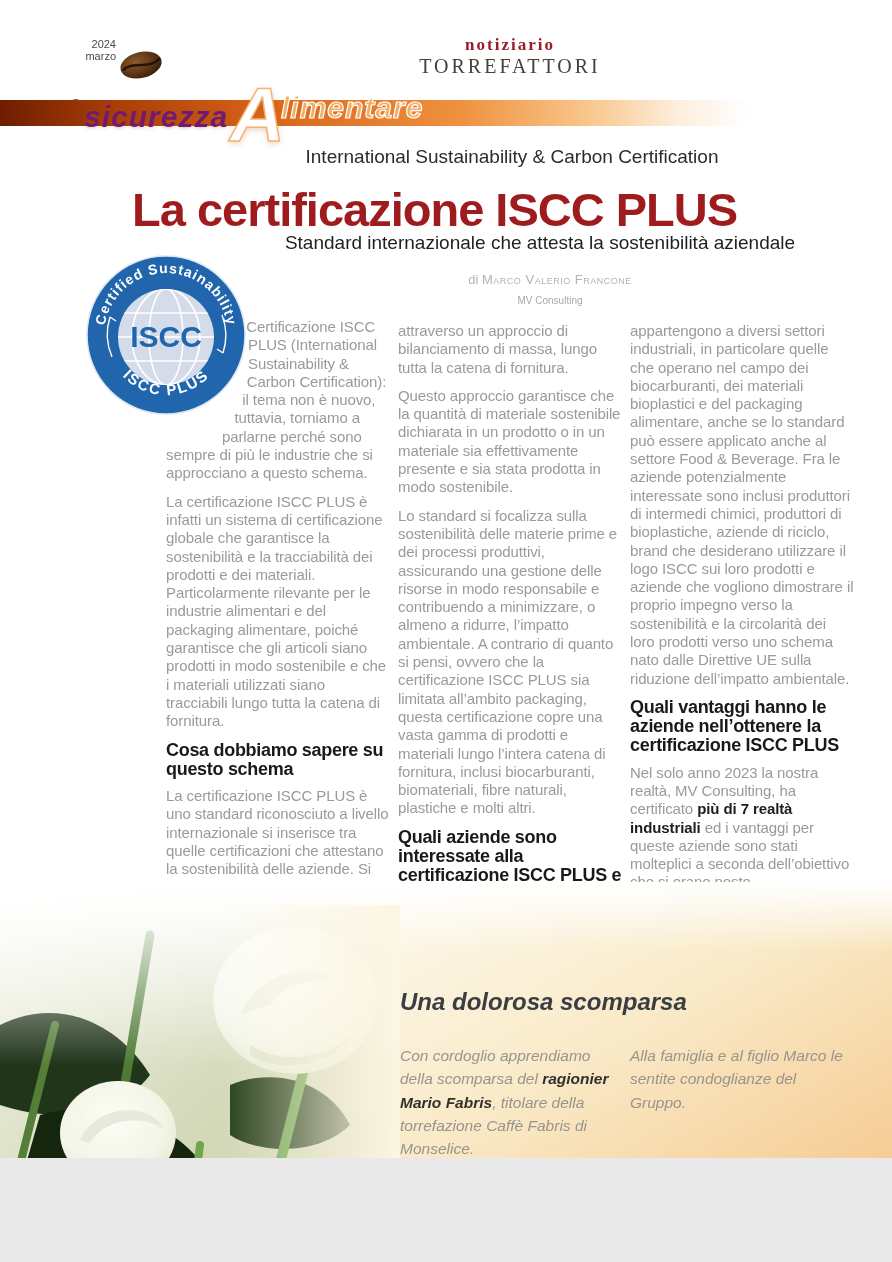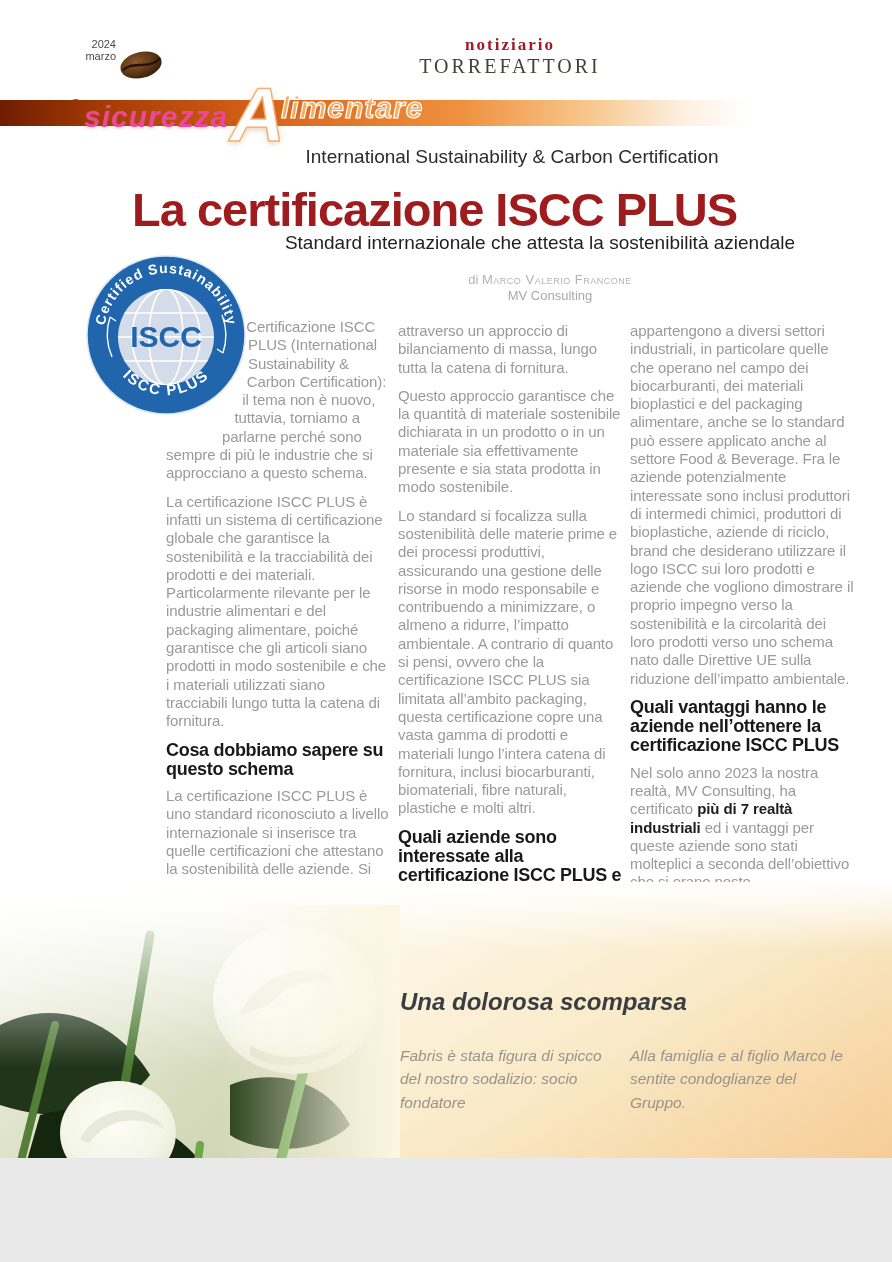--- a/index.html
+++ b/index.html
@@ -13,35 +13,35 @@
 
   
   .masthead{position:absolute;left:300px;top:36px;width:420px;text-align:center;font-family:"Liberation Serif",serif;}
   .masthead .l1{font-size:17px;font-weight:bold;color:#9b1c27;letter-spacing:2px;line-height:17px;}
   .masthead .l2{font-size:20px;color:#454039;letter-spacing:3px;line-height:26px;}
 
   
   .banner{position:absolute;left:0;top:100px;width:892px;height:26px;
     background:linear-gradient(90deg,#6f1d00 0%,#a63c06 12%,#d9641a 30%,#ef9240 52%,#f8c78d 66%,#fdeedd 76%,rgba(255,255,255,0) 84%);}
   .banner-text{position:absolute;left:84px;top:84px;white-space:nowrap;font-style:italic;font-weight:bold;}
-  .banner-text .w1{display:inline-block;vertical-align:top;margin-top:16px;font-size:30px;color:#ec4899;
+  .banner-text .w1{display:inline-block;vertical-align:top;margin-top:16px;font-size:30px;color:#701a75;
       text-shadow:0 0 4px rgba(180,80,0,.55);letter-spacing:1px;}
   .banner-text .cap{display:inline-block;vertical-align:top;margin:-4px -4px 0 2px;font-size:76px;line-height:70px;color:#ffffff;
       -webkit-text-stroke:1.5px #f3b273;text-shadow:0 2px 6px rgba(190,110,30,.35);}
   .banner-text .w2{display:inline-block;vertical-align:top;margin-top:7px;font-size:30px;color:#f2ae66;
       -webkit-text-stroke:1.2px #ffffff;letter-spacing:1px;}
 
   
   .kicker{position:absolute;left:132px;top:146px;width:760px;text-align:center;font-size:19px;color:#2c2c2c;}
   .title{position:absolute;left:132px;top:182px;width:760px;text-align:left;font-size:47px;font-weight:bold;
          color:#9e1b1e;letter-spacing:-1px;}
   .subtitle{position:absolute;left:160px;top:232px;width:760px;text-align:center;font-size:19px;color:#1f1f1f;}
   .byline{position:absolute;left:420px;top:272px;width:260px;text-align:center;color:#b3b3b3;font-size:13px;}
   .byline .nm{font-variant:small-caps;letter-spacing:.5px;}
-  .byline .org{font-size:13px;color:#a9a9a9;margin-top:1px;}
+  .byline .org{font-size:10px;color:#a9a9a9;margin-top:8px;}
 
   
   .col{position:absolute;top:318px;width:224px;font-size:15px;line-height:1.22;color:#9a9a9a;letter-spacing:-.1px;}
   .col p{margin:0 0 10px 0;}
   .col h3{margin:8px 0 8px 0;font-size:18px;line-height:1.07;color:#191919;letter-spacing:-.3px;}
   .c1{left:166px;}
   .c2{left:398px;top:322px;}
   .c3{left:630px;top:322px;}
   .badge-spacer{float:left;width:92px;height:116px;shape-outside:circle(112px at -30px 38px);}
   .bold-dark{font-weight:bold;color:#1d1d1d;}
@@ -214,20 +214,21 @@
         <ellipse cx="228" cy="322" rx="26" ry="44" fill="#e2e8cb"></ellipse>
         <path d="M212,300 C220,340 236,345 244,300" stroke="#9db36a" stroke-width="3" fill="none"></path>
       </g>
     </svg>
     <div class="fade-t"></div>
     <div class="fade-r"></div>
   </div>
 
   <div class="obit-title">Una dolorosa scomparsa</div>
   <div class="obit-col obit-c1">
+    <p><span>Con cordoglio apprendiamo della scomparsa del </span><span class="obit-bold">ragionier Mario Fabris</span><span>, titolare della torrefazione Caffè Fabris di Monselice.</span></p>
     <p>Fabris è stata figura di spicco del nostro sodalizio: socio fondatore</p>
   </div>
   <div class="obit-col obit-c2">
     <p>Alla famiglia e al figlio Marco le sentite condoglianze del Gruppo.</p>
   </div>
 
   <div class="footer-bar"></div>
 
 </div>
 

